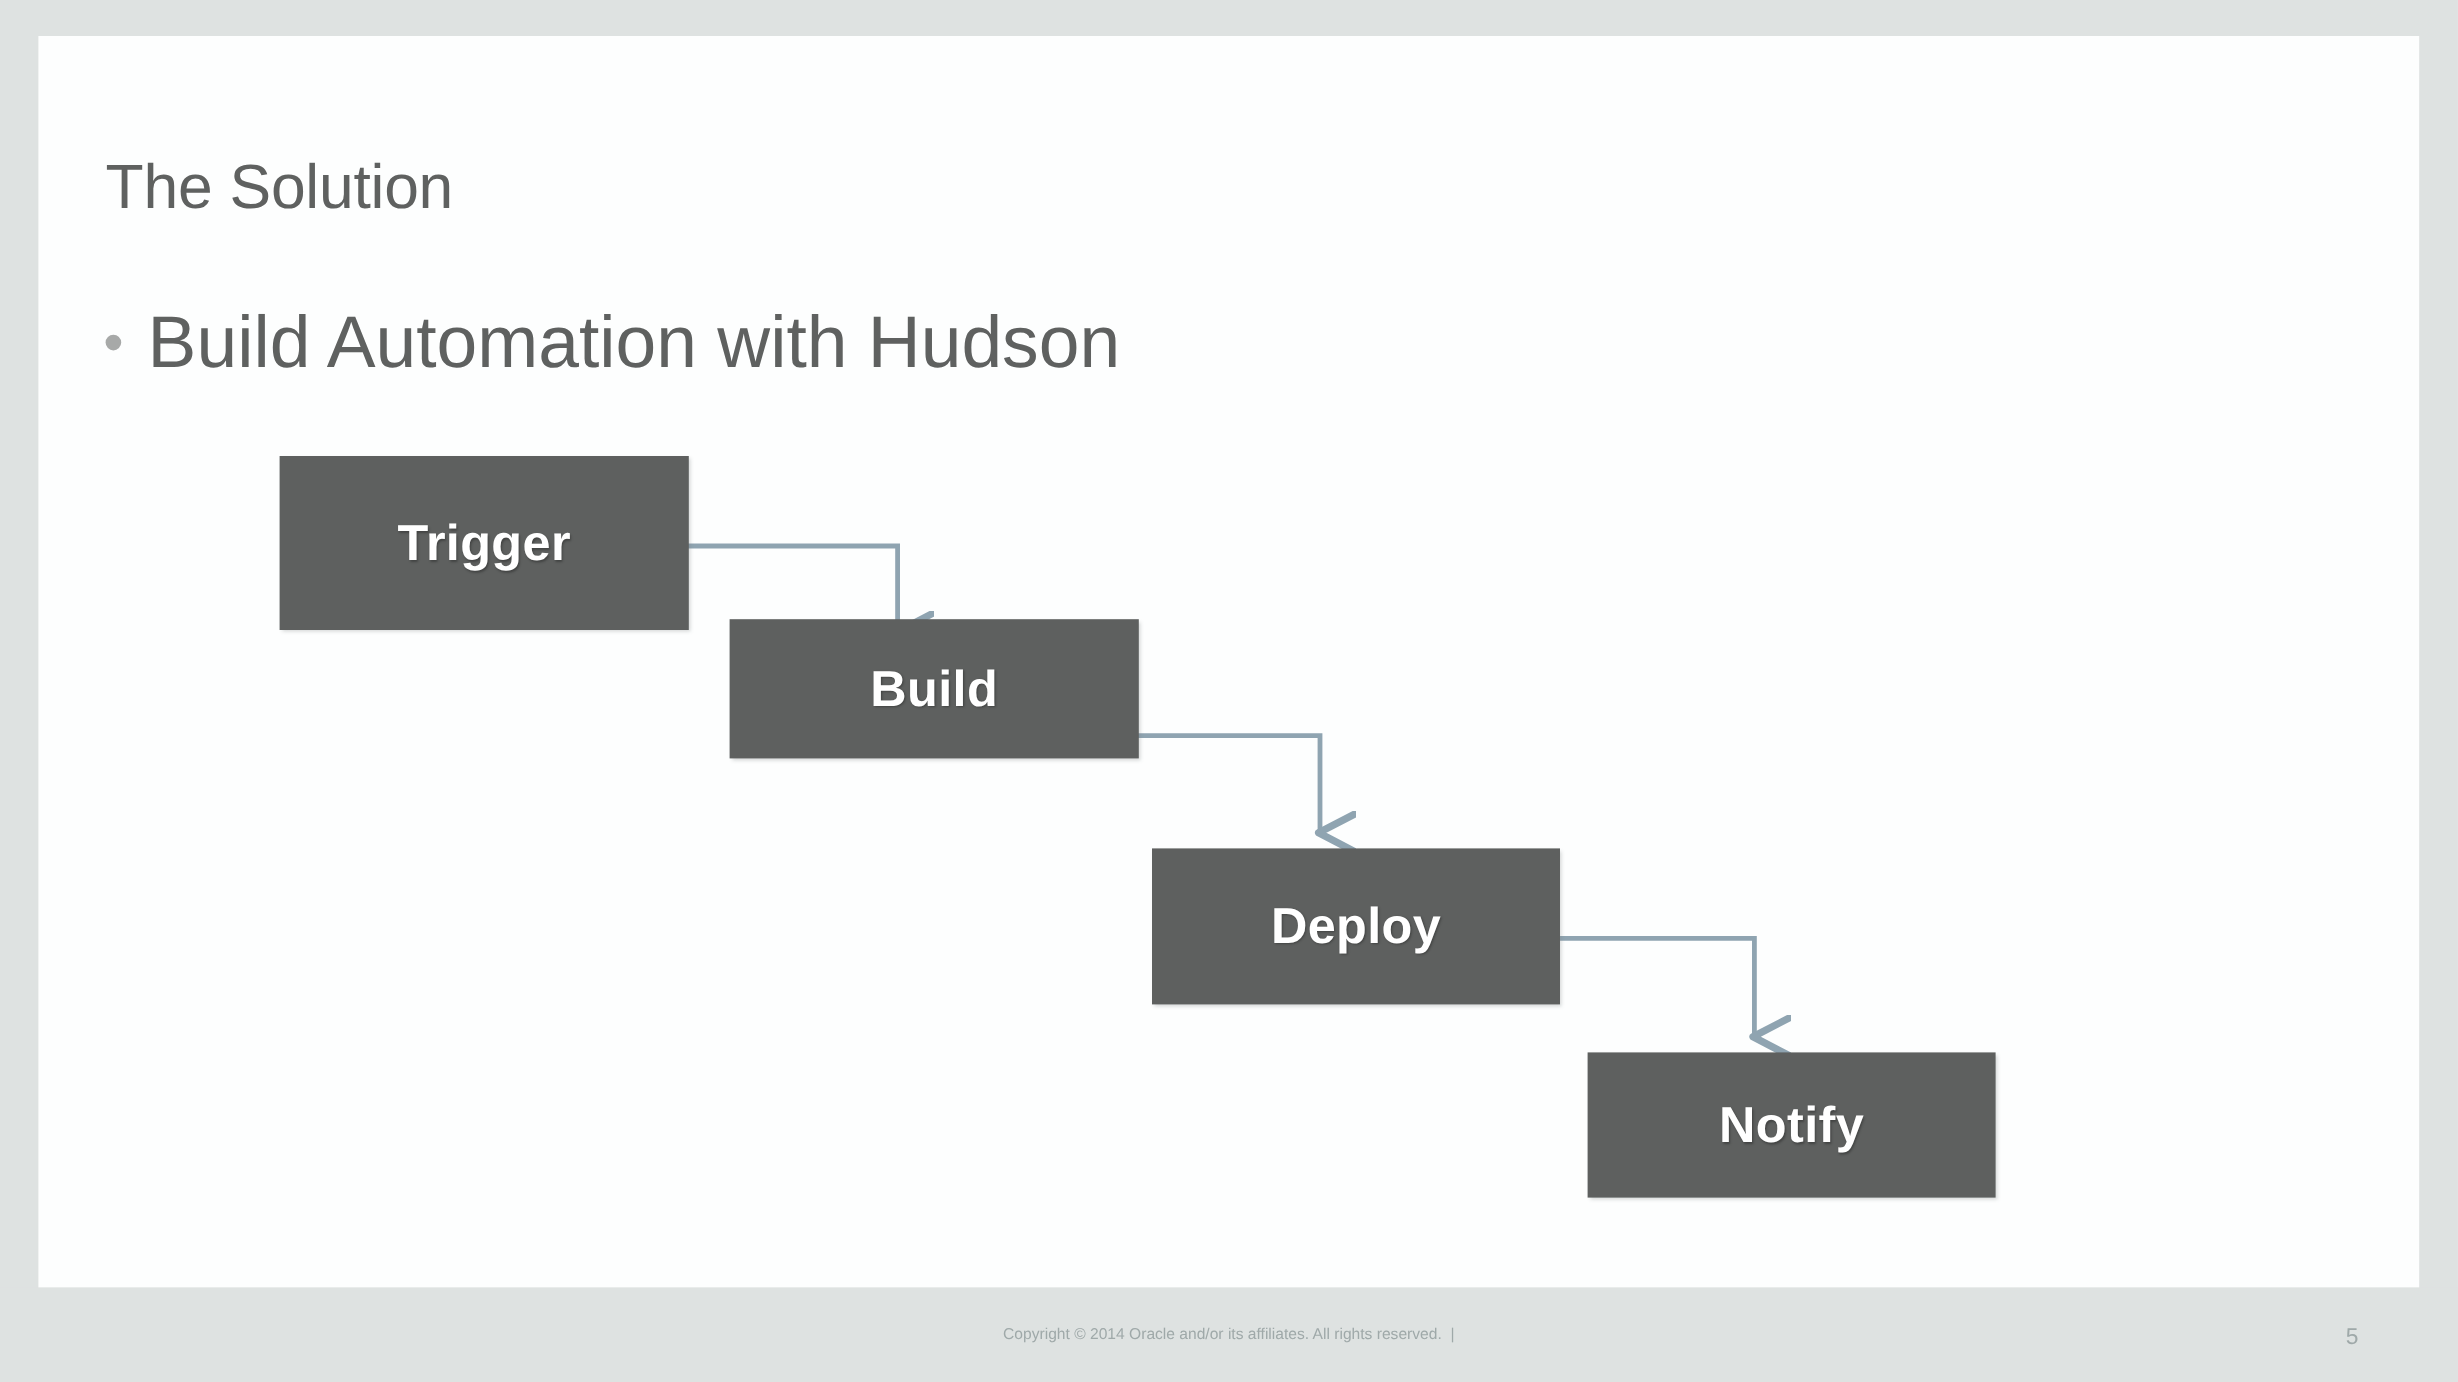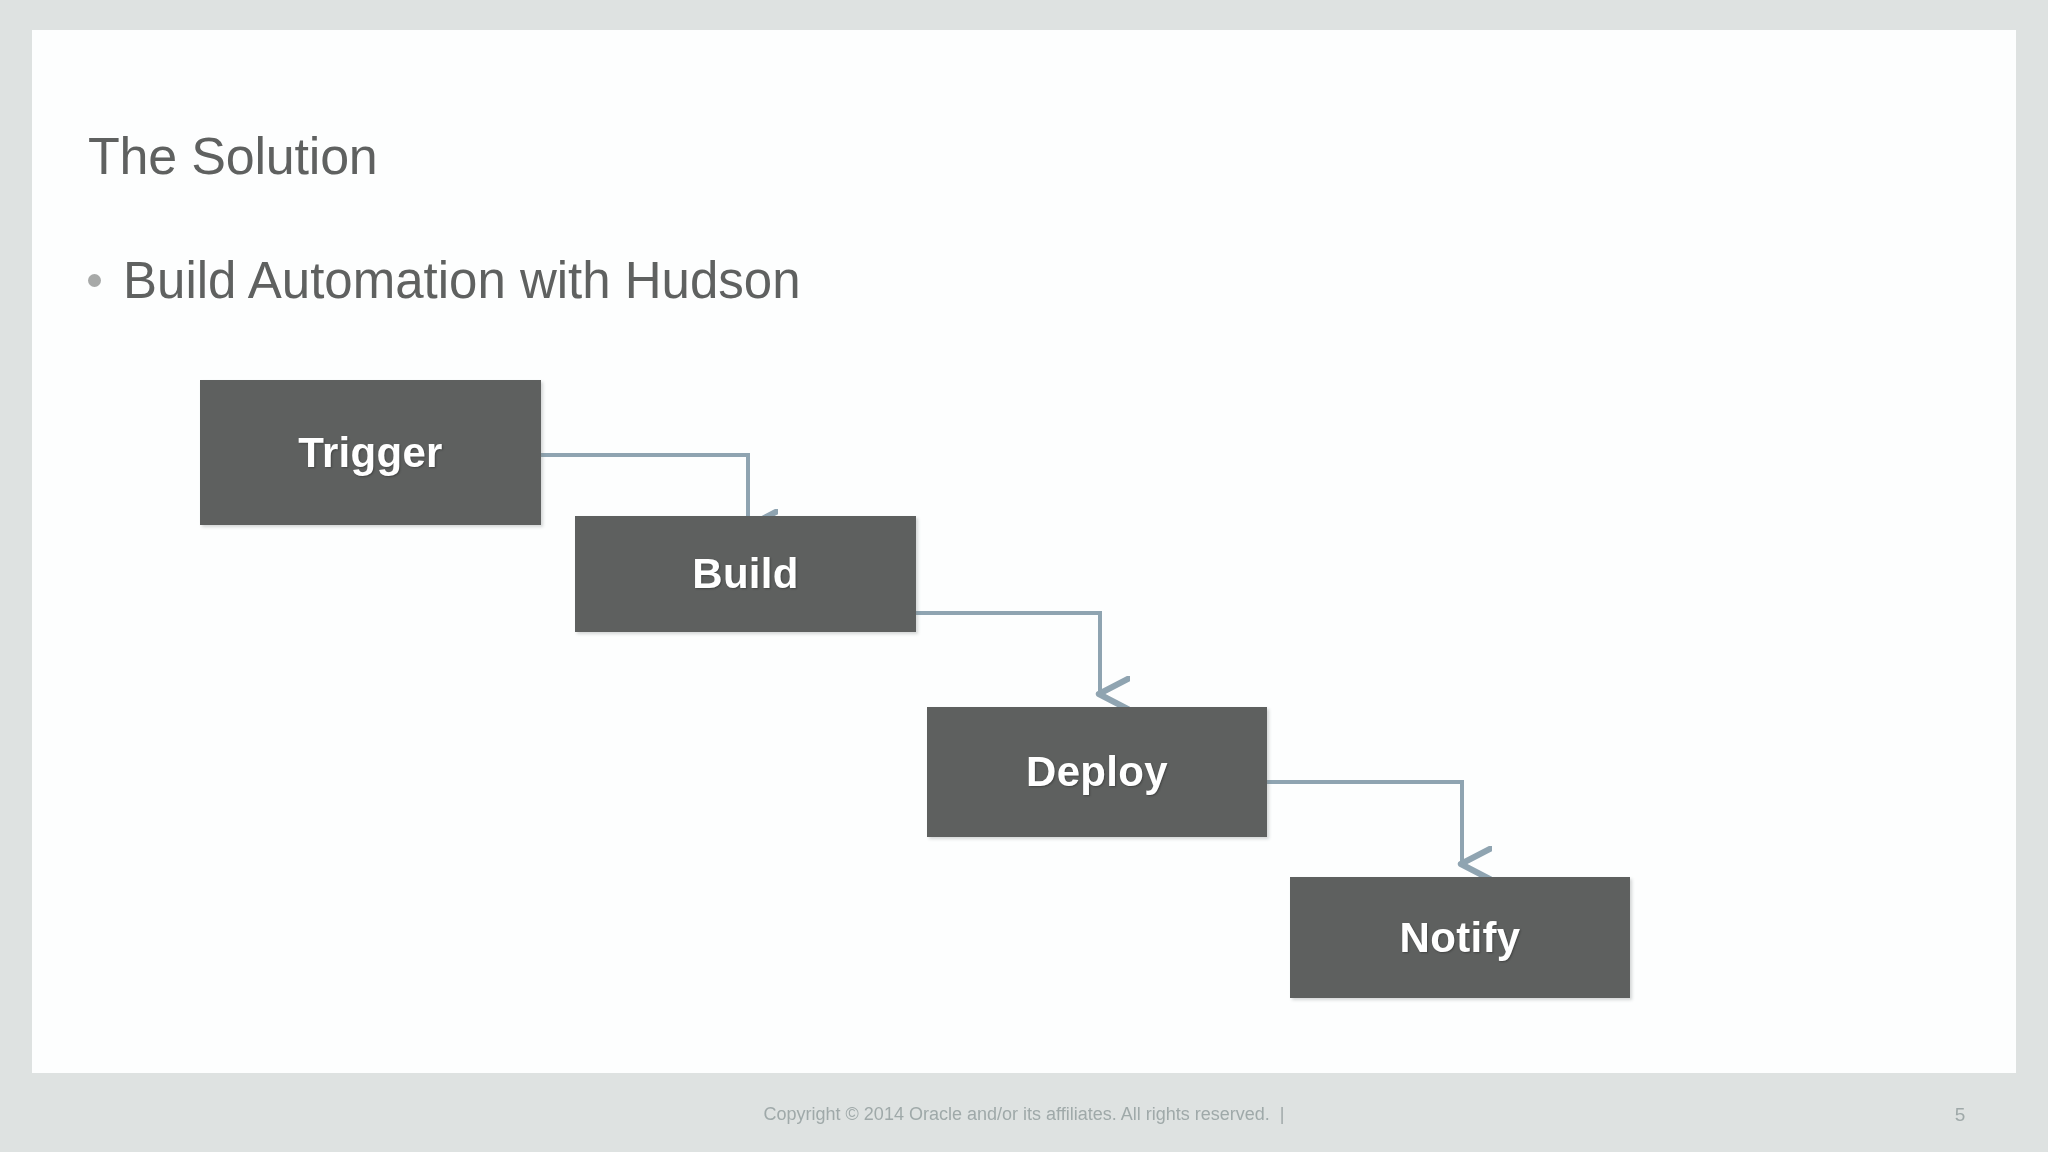--- a/index.html
+++ b/index.html
@@ -55,34 +55,35 @@
   }
   .bullet-dot {
     width: 13px;
     height: 13px;
     border-radius: 50%;
     background: #a7a9a8;
     margin-right: 22px;
     flex: 0 0 auto;
   }
   .bullet-text {
-    font-size: 51px;
+    font-size: 61px;
     line-height: 1;
     font-weight: 400;
     color: #5f6160;
   }
 
   
   .flow-box {
     position: absolute;
     background: #5e605f;
     display: flex;
     align-items: center;
     justify-content: center;
     box-shadow: 2px 2px 3px rgba(120,125,125,0.30);
+    margin-left: 33px;
   }
   .flow-box-label {
     color: #ffffff;
     font-weight: bold;
     font-size: 42px;
     line-height: 1;
     letter-spacing: 0.3px;
     text-shadow: 1px 1px 2px rgba(0,0,0,0.30);
   }
 
@@ -136,21 +137,21 @@
     top: -2px;
     font-size: 13px;
     letter-spacing: 0;
   }
   .footer-copyright {
     position: absolute;
     left: 0;
     top: 1105px;
     width: 2048px;
     text-align: center;
-    font-size: 18px;
+    font-size: 13px;
     color: #9fa9a9;
     line-height: 1;
     white-space: pre;
   }
   .footer-pagenum {
     position: absolute;
     left: 1930px;
     top: 1105px;
     width: 60px;
     text-align: center;

